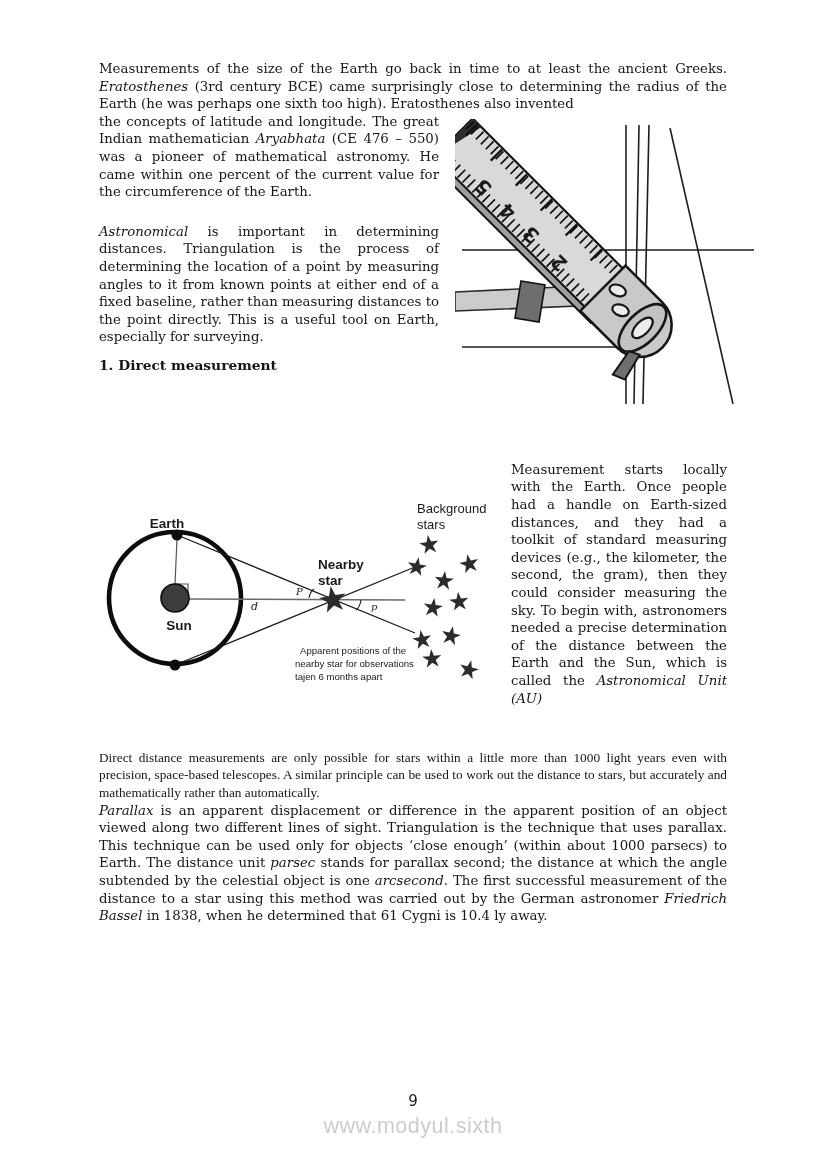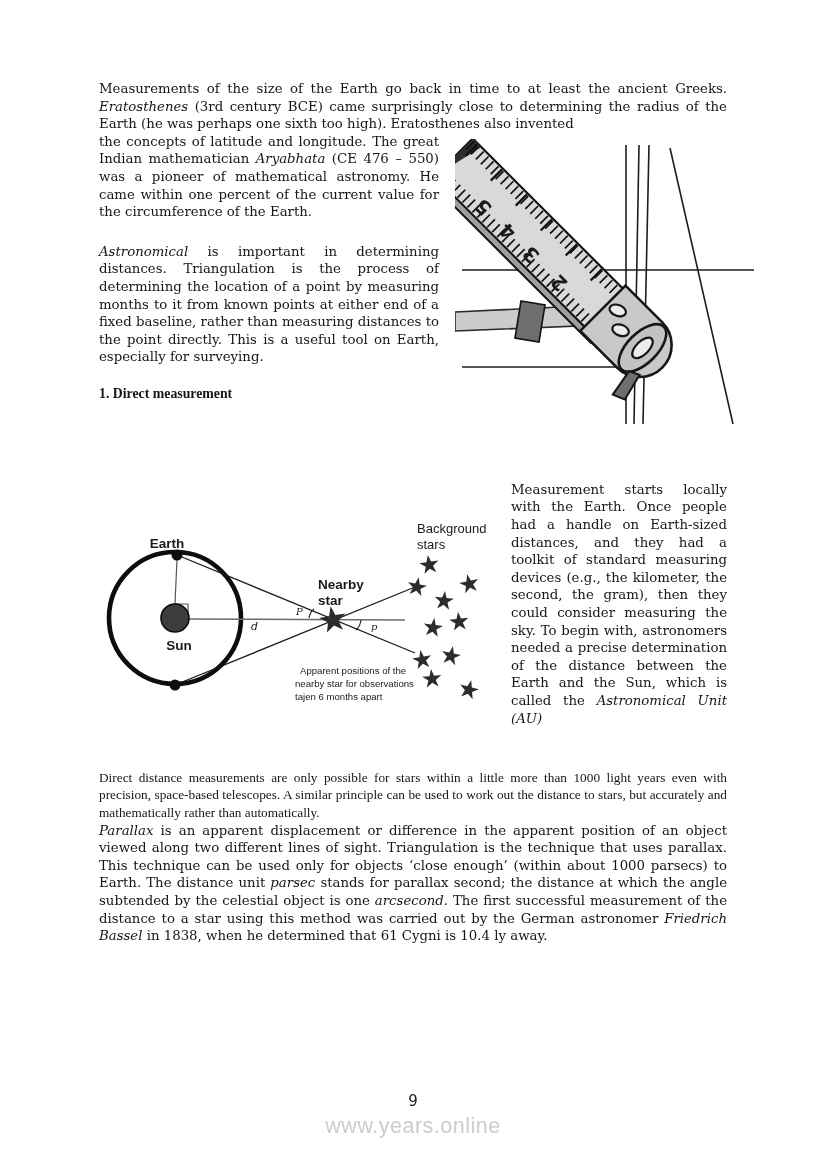--- a/index.html
+++ b/index.html
@@ -4,31 +4,31 @@
 <style>
   html,body{margin:0;padding:0;background:#ffffff;}
   .page{
     position:relative;
     width:826px;height:1169px;
     background:#ffffff;
     font-family:"DejaVu Serif", serif;
     color:#161616;
     overflow:hidden;
     box-sizing:border-box;
-    padding:80px 99px 0 99px;
+    padding:60px 99px 0 99px;
   }
   p{margin:0;text-align:justify;font-size:13.3px;line-height:17.6px;}
   .it{font-style:italic;}
   h3{margin:0;font-size:13.8px;line-height:18px;font-weight:bold;}
   .row-wrap{display:flex;align-items:flex-start;gap:16px;}
   .col-left{width:340px;flex:none;}
   .col-tape{flex:1;display:flex;justify-content:flex-end;}
   .tape-svg{margin-top:6px;margin-right:-14px;}
   .p-triangulation{margin-top:22px;}
-  .h-direct{margin-top:19px;font-family:Liberation Serif, serif;}
+  .h-direct{margin-top:10px;}
   .row-diagram{display:flex;align-items:flex-start;margin-top:32px;}
   .diagram-svg{flex:none;margin-left:-4px;margin-top:42px;}
   .col-meas{margin-left:auto;width:216px;flex:none;margin-top:20px;}
   .p-direct{margin-top:8px;font-family:Liberation Serif, serif;}
   .h-parallax{margin-top:17px;margin-bottom:1px;}
   .footer{position:absolute;left:0;right:0;top:1092px;text-align:center;}
   .page-number{font-family:"DejaVu Sans", sans-serif;font-size:15px;color:#1c1c1c;}
   .watermark{margin-top:4px;font-family:"Liberation Sans", sans-serif;
     font-size:21.5px;color:#cccccc;letter-spacing:0.5px;}
   .sans{font-family:"Liberation Sans", sans-serif;}
@@ -36,21 +36,21 @@
 </head>
 <body>
 
 <div class="page">
 
   <p><span>Measurements of the size of the Earth go back in time to at least the ancient Greeks. </span><span class="it">Eratosthenes</span><span> (3rd century BCE) came surprisingly close to determining the radius of the Earth (he was perhaps one sixth too high). Eratosthenes also invented</span></p>
 
   <div class="row-wrap">
     <div class="col-left">
       <p><span>the concepts of latitude and longitude. The great Indian mathematician </span><span class="it">Aryabhata</span><span> (CE 476 – 550) was a pioneer of mathematical astronomy. He came within one percent of the current value for the circumference of the Earth.</span></p>
-      <p class="p-triangulation"><span class="it">Astronomical</span><span> is important in determining distances. Triangulation is the process of determining the location of a point by measuring months to it from known points at either end of a fixed baseline, rather than measuring distances to the point directly. This is a useful tool on Earth, especially for surveying.</span></p>
+      <p class="p-triangulation"><span class="it">Astronomical</span><span> is important in determining distances. Triangulation is the process of determining the location of a point by measuring angles to it from known points at either end of a fixed baseline, rather than measuring distances to the point directly. This is a useful tool on Earth, especially for surveying.</span></p>
       <h3 class="h-direct">1. Direct measurement</h3>
     </div>
     <div class="col-tape">
 
       <svg class="tape-svg" width="300" height="290" viewBox="0 0 300 290" xmlns="http://www.w3.org/2000/svg">
         <g stroke="#1d1d1d" stroke-width="1.6" fill="none">
           <line x1="171" y1="6" x2="171" y2="285"></line>
           <line x1="184" y1="6" x2="179" y2="285"></line>
           <line x1="194" y1="6" x2="188" y2="285"></line>
           <line x1="215" y1="9" x2="278" y2="285"></line>
@@ -148,16 +148,16 @@
     </div>
   </div>
 
   <p class="p-direct"><span>Direct distance measurements are only possible for stars within a little more than 1000 light years even with precision, space-based telescopes. A similar principle can be used to work out the distance to stars, but accurately and mathematically rather than automatically.</span></p>
 
 
   <p><span class="it">Parallax</span><span> is an apparent displacement or difference in the apparent position of an object viewed along two different lines of sight. Triangulation is the technique that uses parallax. This technique can be used only for objects ‘close enough’ (within about 1000 parsecs) to Earth. The distance unit </span><span class="it">parsec</span><span> stands for parallax second; the distance at which the angle subtended by the celestial object is one </span><span class="it">arcsecond</span><span>. The first successful measurement of the distance to a star using this method was carried out by the German astronomer </span><span class="it">Friedrich Bassel</span><span> in 1838, when he determined that 61 Cygni is 10.4 ly away.</span></p>
 
   <div class="footer">
     <div class="page-number">9</div>
-    <div class="watermark">www.years.online</div>
+    <div class="watermark">www.modyul.sixth</div>
   </div>
 
 </div>
 
 </body></html>

